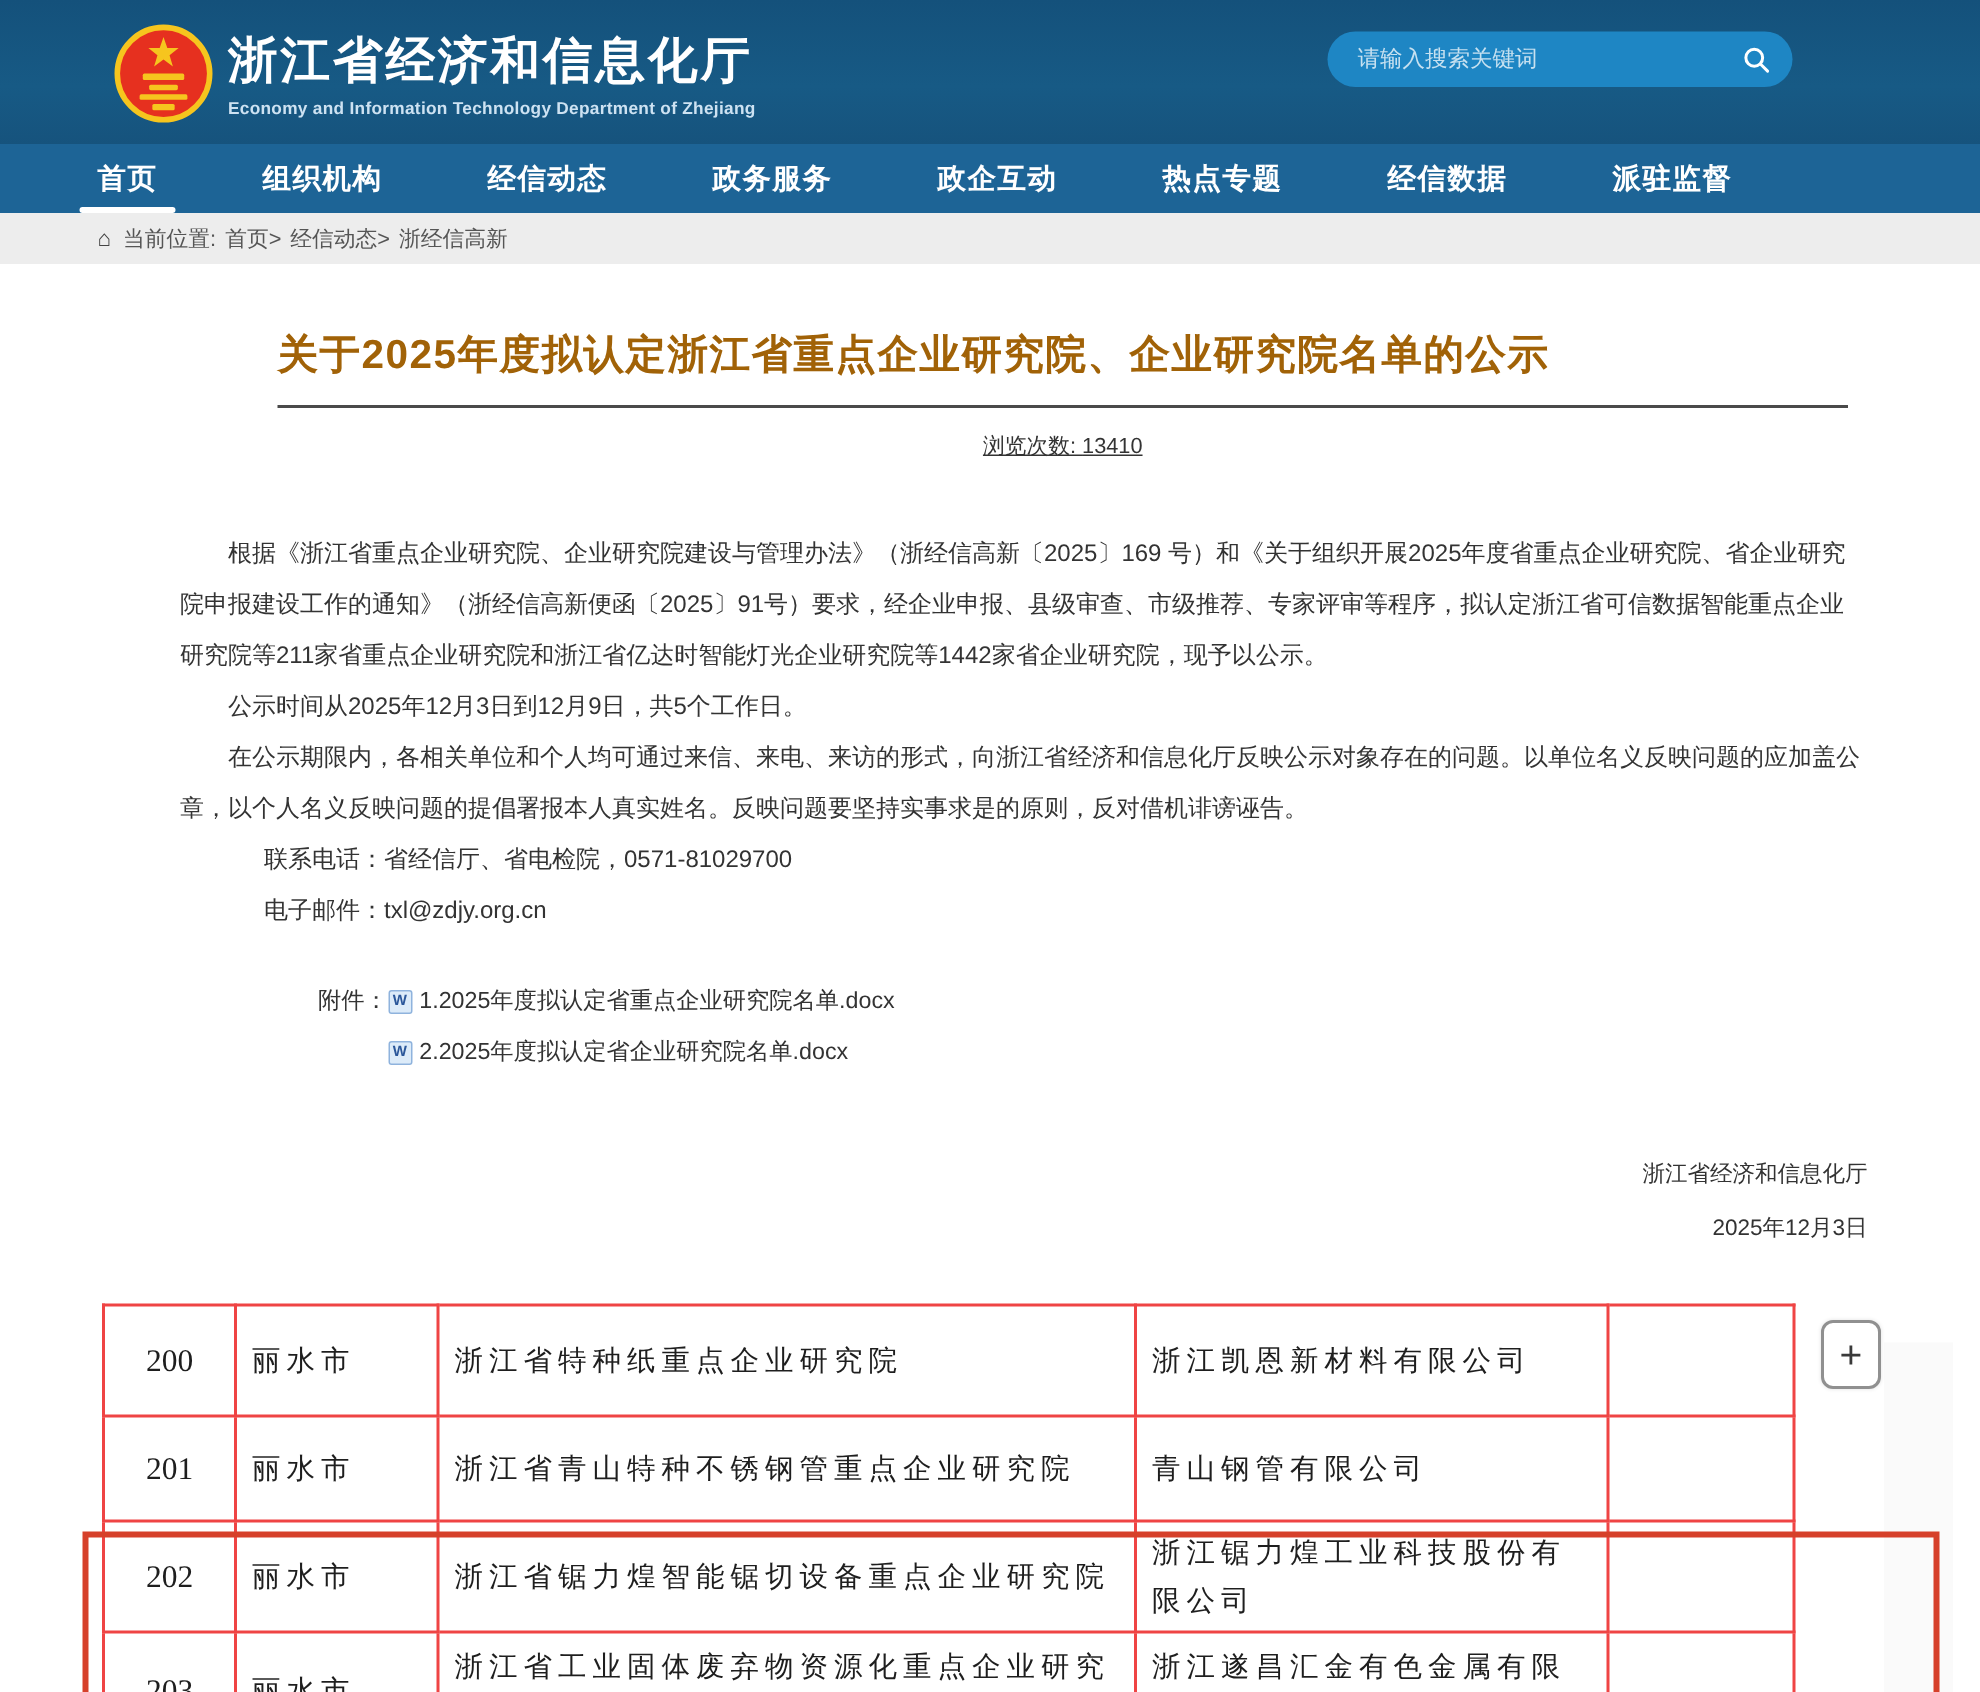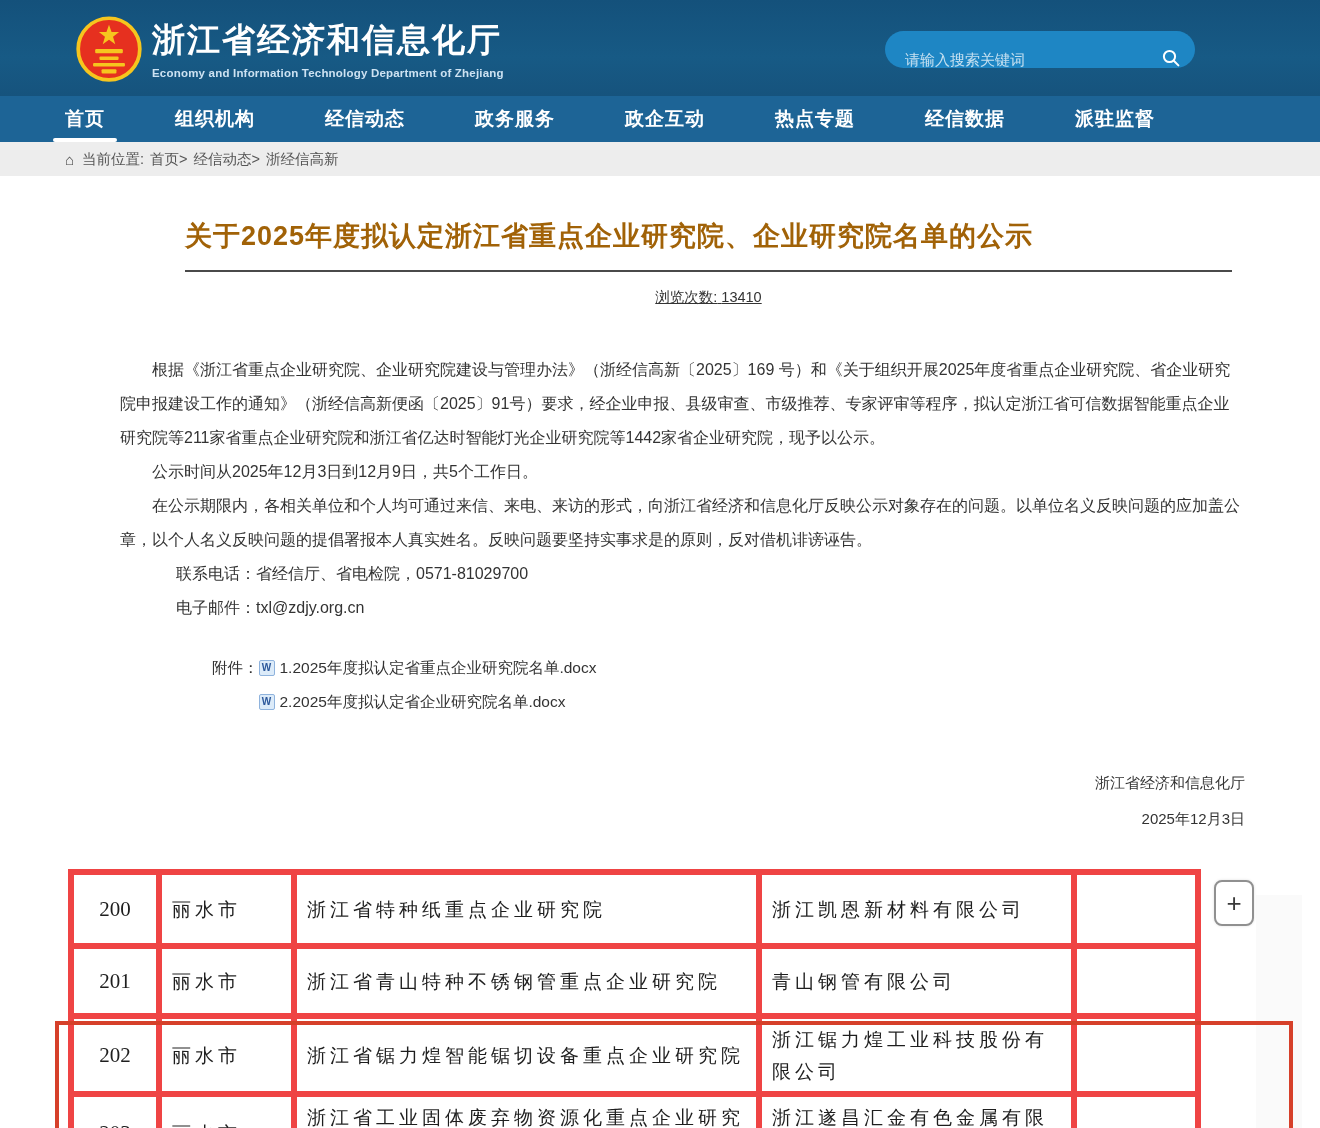--- a/index.html
+++ b/index.html
@@ -6,21 +6,21 @@
   html,body { background:#fff; }
   body { font-family:"Liberation Sans", sans-serif; }
   .page { position:relative; width:1320px; height:1128px; overflow:hidden; background:#fff; margin:0 auto; }
 
   
   .site-header { position:relative; height:96px; background:linear-gradient(180deg,#14517b 0%,#175a85 60%,#16537d 100%); }
   .emblem { position:absolute; left:75px; top:13px; width:68px; height:70px; }
   .site-titles { position:absolute; left:152px; top:18px; color:#fff; }
   .site-title { font-size:33px; font-weight:bold; letter-spacing:2px; color:#ffffff; }
   .site-subtitle { font-size:11.5px; font-weight:bold; color:#cde2f2; margin-top:4px; letter-spacing:.2px; }
-  .search-box { position:absolute; right:125px; top:31px; width:310px; height:37px; background:#1e86c4; border-radius:19px; display:flex; align-items:flex-end; padding:0 14px 0 20px; }
+  .search-box { position:absolute; right:125px; top:21px; width:310px; height:37px; background:#1e86c4; border-radius:19px; display:flex; align-items:center; padding:0 14px 0 20px; }
   .search-box input { flex:1; background:transparent; border:none; outline:none; color:#fff; font-size:15px; font-family:"Liberation Sans",sans-serif; }
   .search-box input::placeholder { color:rgba(255,255,255,.75); }
   .search-icon { width:20px; height:20px; flex:0 0 auto; }
 
   
   .main-nav { height:46px; background:#1d6496; display:flex; align-items:center; gap:70px; padding-left:65px; }
   .nav-item { position:relative; color:#fff; font-size:19px; font-weight:bold; cursor:pointer; letter-spacing:1px; padding:8px 0; }
   .nav-item.active::after { content:""; position:absolute; left:50%; transform:translateX(-50%); bottom:-2px; width:64px; height:4px; background:#fff; border-radius:2px; }
 
   
@@ -43,21 +43,21 @@
   .att-file { display:flex; align-items:center; gap:5px; }
   .doc-icon { display:inline-flex; align-items:center; justify-content:center; width:16px; height:16px; background:#dcebf9; border:1px solid #8fb3dd; color:#2b579a; font-size:10px; font-weight:bold; border-radius:2px; }
   .att-link { color:#333; text-decoration:none; cursor:pointer; }
 
   .signature { margin:46px 75px 0 0; text-align:right; font-size:15px; color:#333; line-height:36px; }
 
   
   .table-wrap { position:relative; margin-top:32px; }
   table.ann-table { position:absolute; left:68px; top:0; border-collapse:collapse; table-layout:fixed; width:1127px;
                     font-family:"DejaVu Serif","Liberation Serif",serif; color:#1e1e1e; }
-  .ann-table td { border:6px solid #ef4444; padding:4px 10px; font-size:19px; letter-spacing:4px; line-height:32px; }
+  .ann-table td { border:2px solid #ef4444; padding:4px 10px; font-size:19px; letter-spacing:4px; line-height:32px; }
   .ann-table td.c-no { text-align:center; font-family:"Liberation Serif",serif; font-size:21px; letter-spacing:0; }
   .ann-table td.c-city { text-align:left; }
   .ann-table tr.r0 { height:74px; } .ann-table tr.r1 { height:70px; }
   .ann-table tr.r2 { height:68px; } .ann-table tr.r3 { height:78px; }
 
   .plus-button { position:absolute; left:1214px; top:11px; width:40px; height:46px; background:#fff; border:2px solid #909090; border-radius:8px; font-size:26px; color:#3a3a3a; line-height:1; cursor:pointer; box-shadow:0 0 3px rgba(0,0,0,.12); font-family:"Liberation Sans",sans-serif; }
   .right-strip { position:absolute; left:1256px; top:26px; width:46px; height:268px; background:#fafafa; }
   .red-highlight { position:absolute; left:55px; top:1021px; width:1238px; height:140px; border:4px solid #d6402a; z-index:5; pointer-events:none; }
 </style>
 </head>

